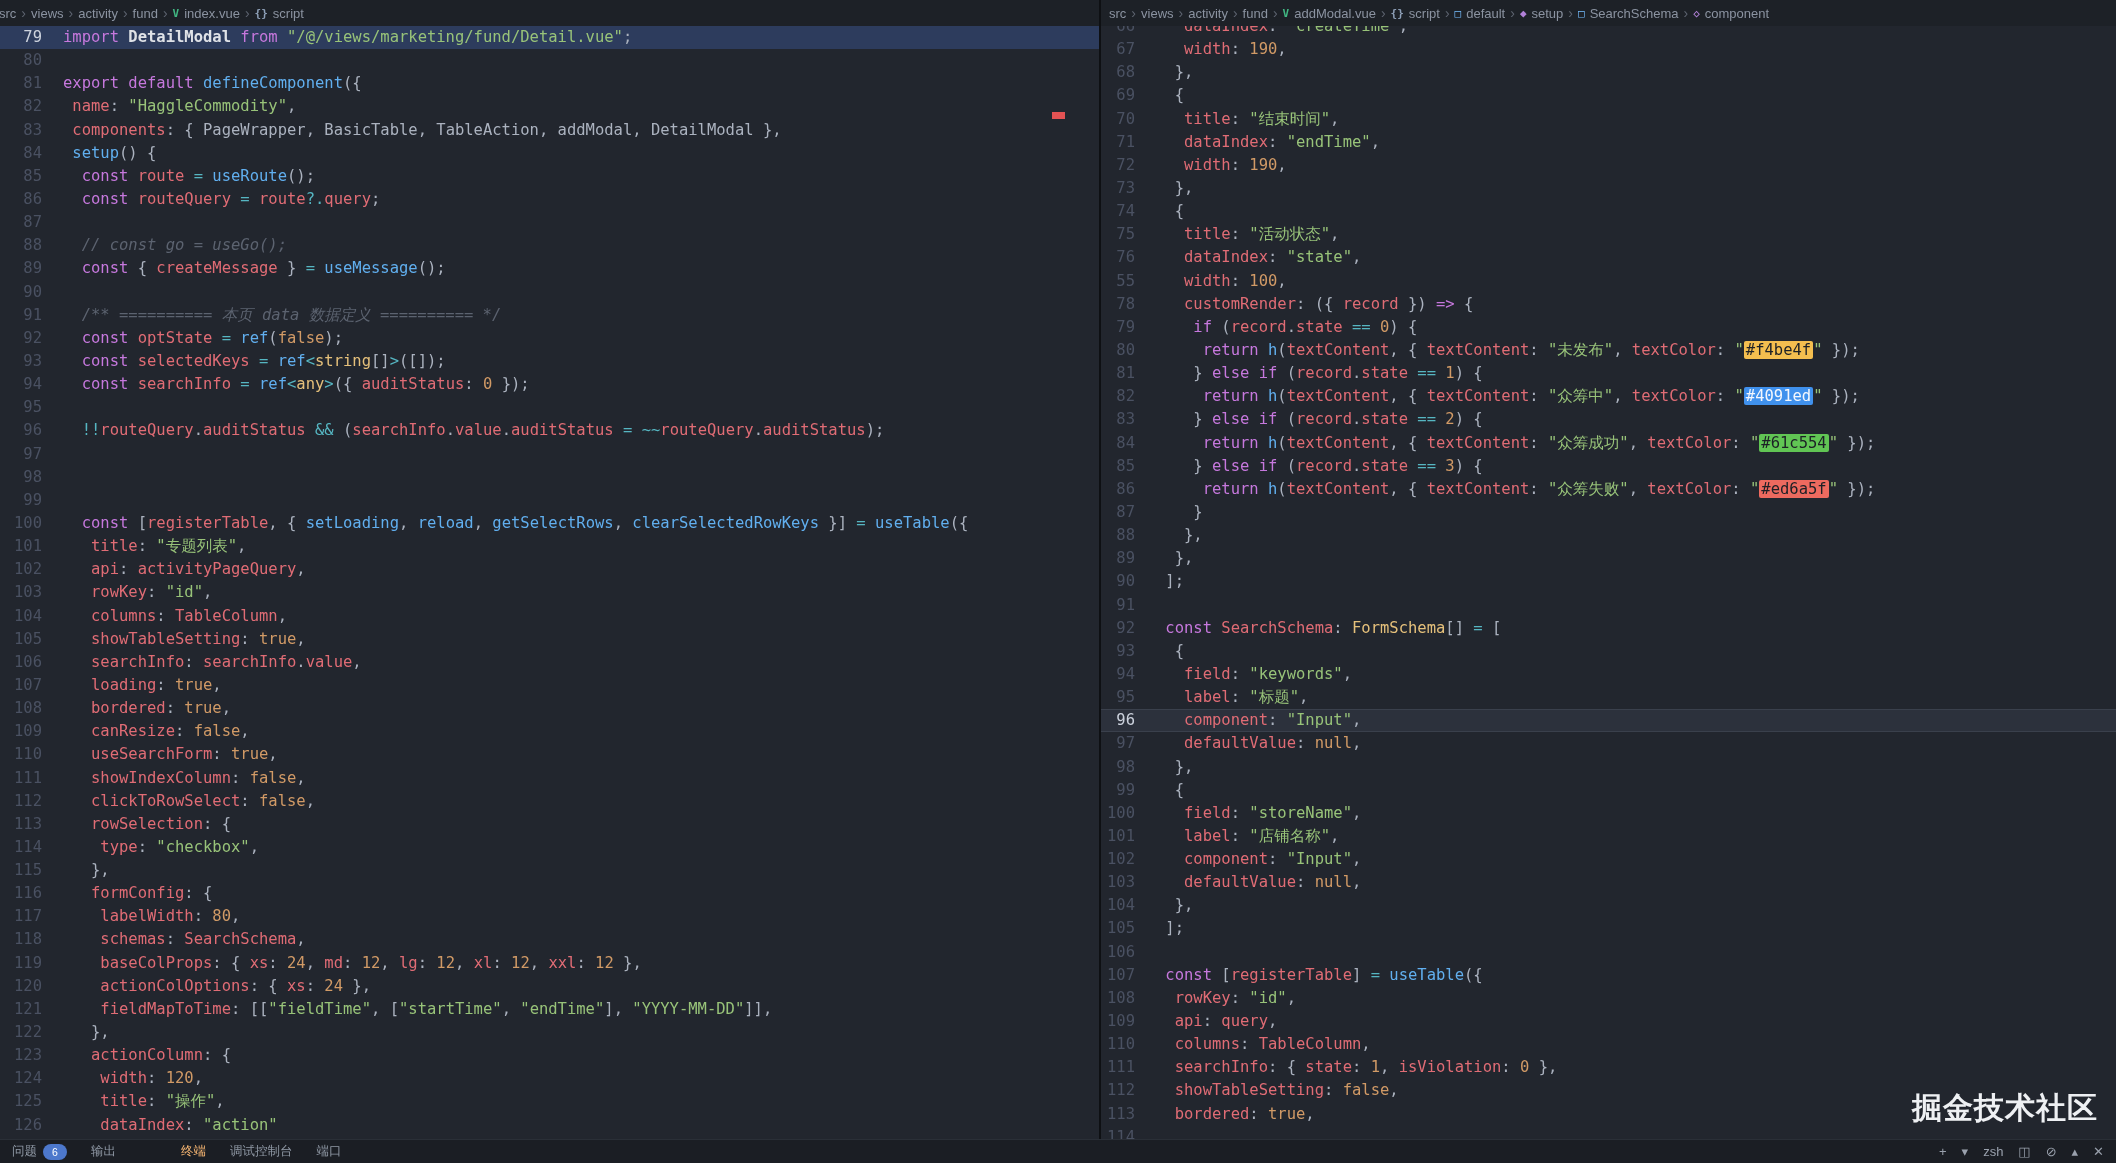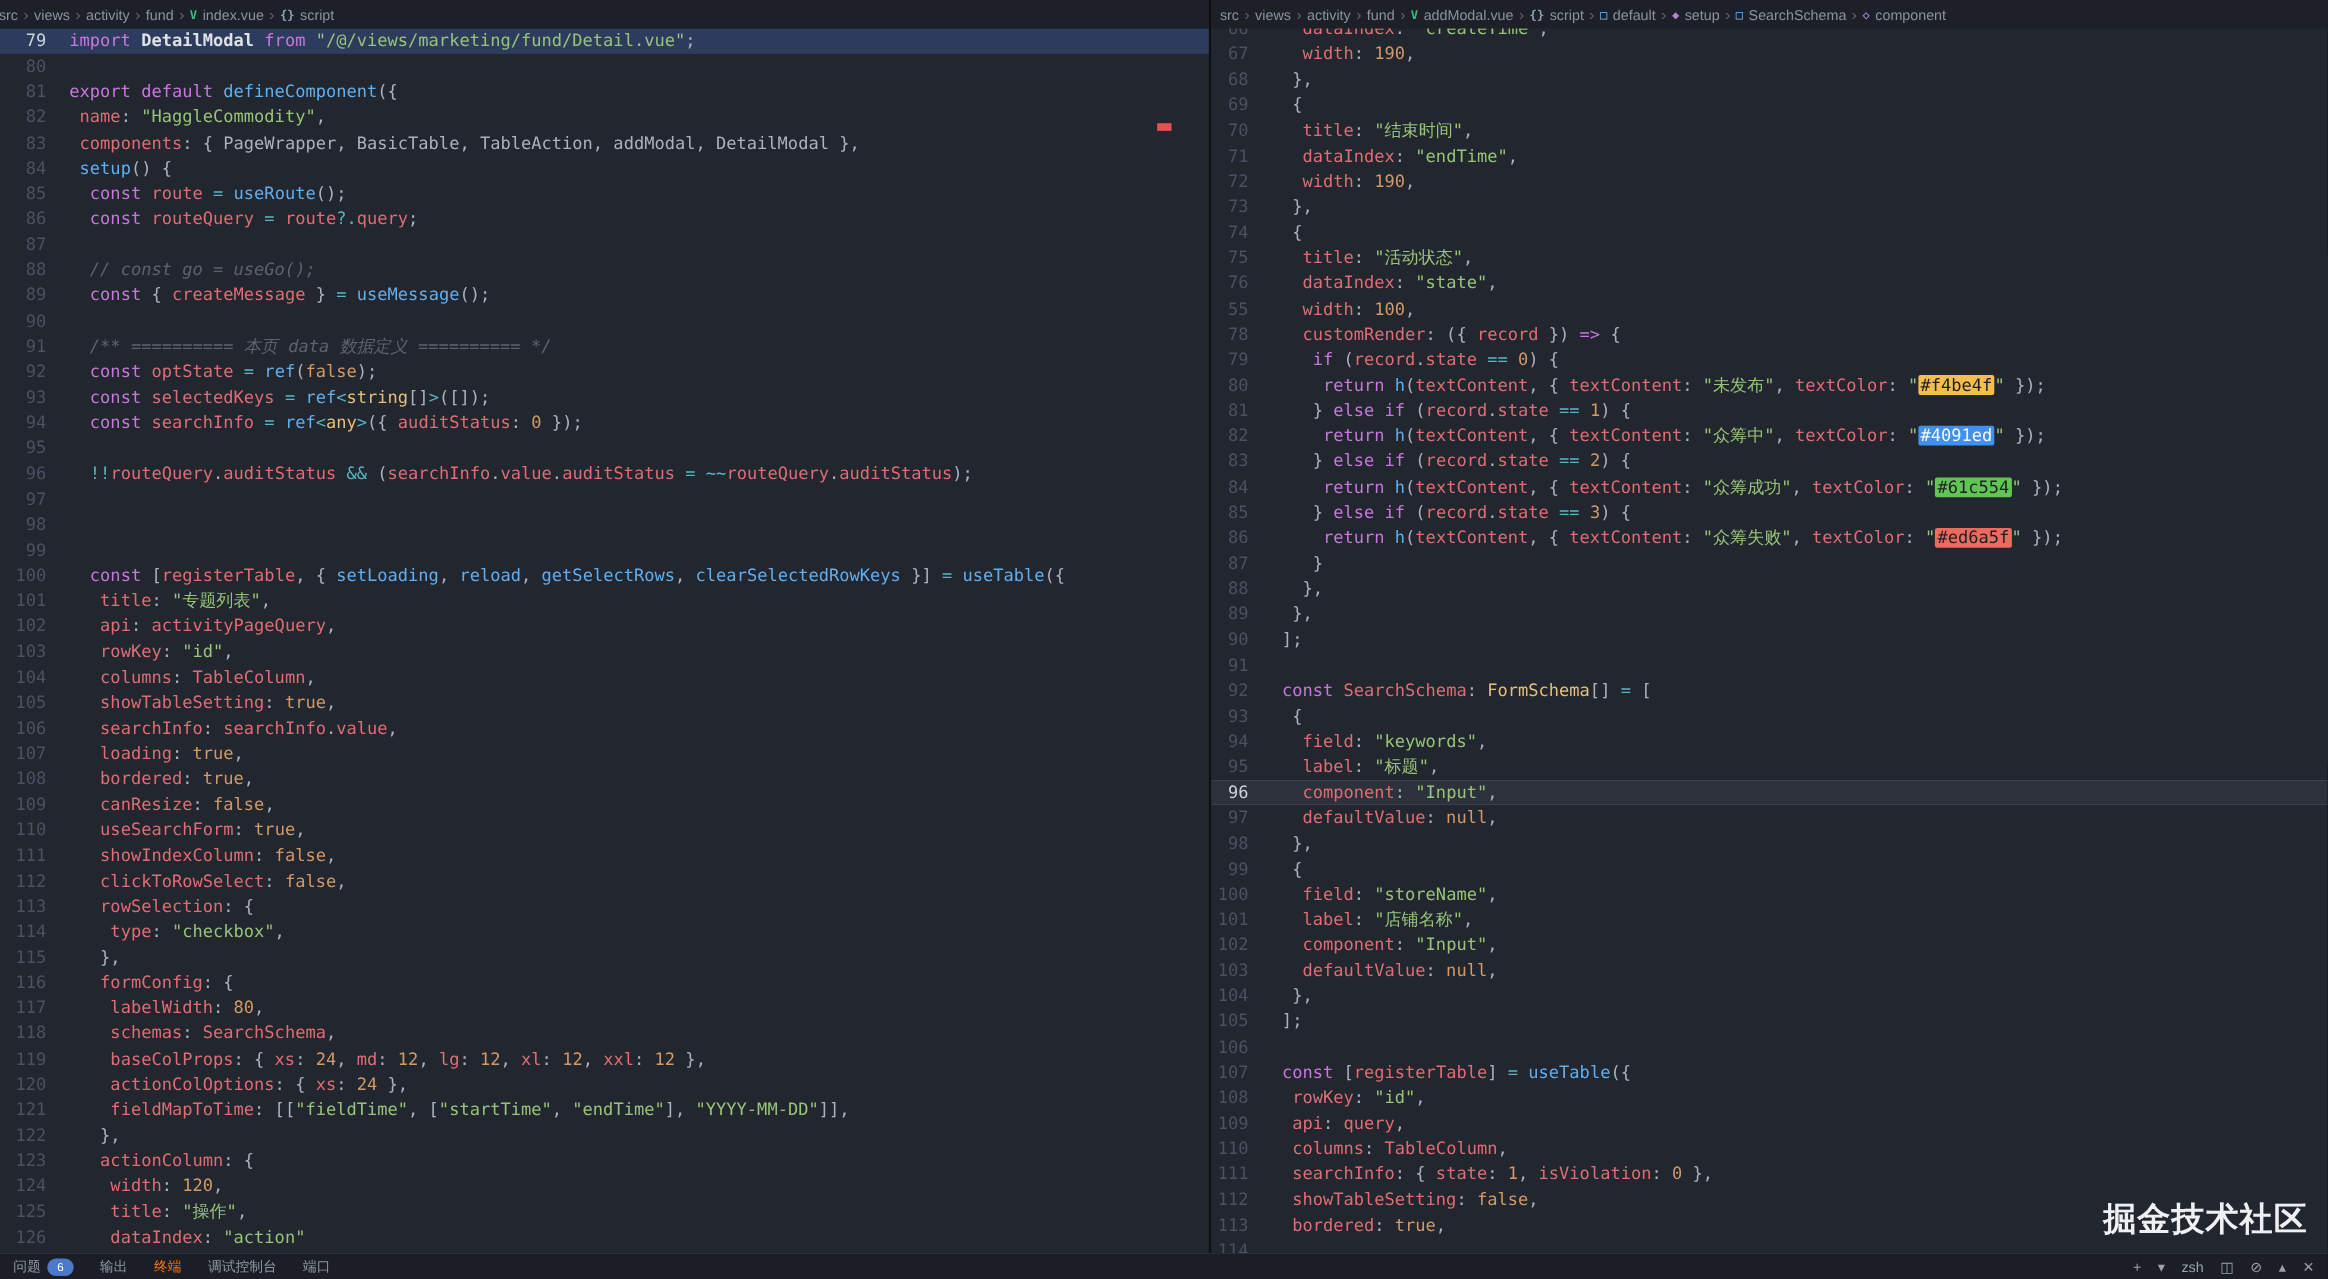--- a/index.html
+++ b/index.html
@@ -34,21 +34,21 @@
   .tok-c{color:#5c6370;font-style:italic;}
   .tok-o{color:#56b6c2;}
   .tok-p{color:#abb2bf;}
   .tok-w{color:#dfe2e7;font-weight:bold;}
   .tok-pill{border-radius:2px;padding:0 2px;}
   .error-marker{position:absolute;top:112px;right:34px;width:13px;height:7px;background:#e35253;}
   .panel-bar{height:23px;flex:none;background:#1b1e24;border-top:1px solid #2a2f37;display:flex;align-items:center;
     justify-content:space-between;padding:0 12px;font-family:"Liberation Sans",sans-serif;font-size:12.5px;color:#9099a5;}
   .panel-tabs{display:flex;align-items:center;gap:24px;}
   .panel-tab{display:inline-flex;align-items:center;cursor:pointer;}
-  .panel-tab.active{color:#f97316;}
+  .panel-tab.active{color:#fdba74;margin-left:41px;}
   .badge{background:#4d78cc;color:#fff;border-radius:9px;min-width:16px;height:16px;font-size:10.5px;
     display:inline-flex;align-items:center;justify-content:center;padding:0 4px;margin-left:6px;}
   .term-controls{display:flex;align-items:center;gap:15px;color:#9aa1ad;font-size:13px;}
   .term-ctrl{cursor:pointer;}
   .watermark{position:absolute;right:18px;bottom:34px;font-family:"Liberation Sans",sans-serif;
     font-weight:bold;font-size:30px;color:#eef0f3;letter-spacing:1px;z-index:5;}
 </style>
 </head>
 <body>
 

